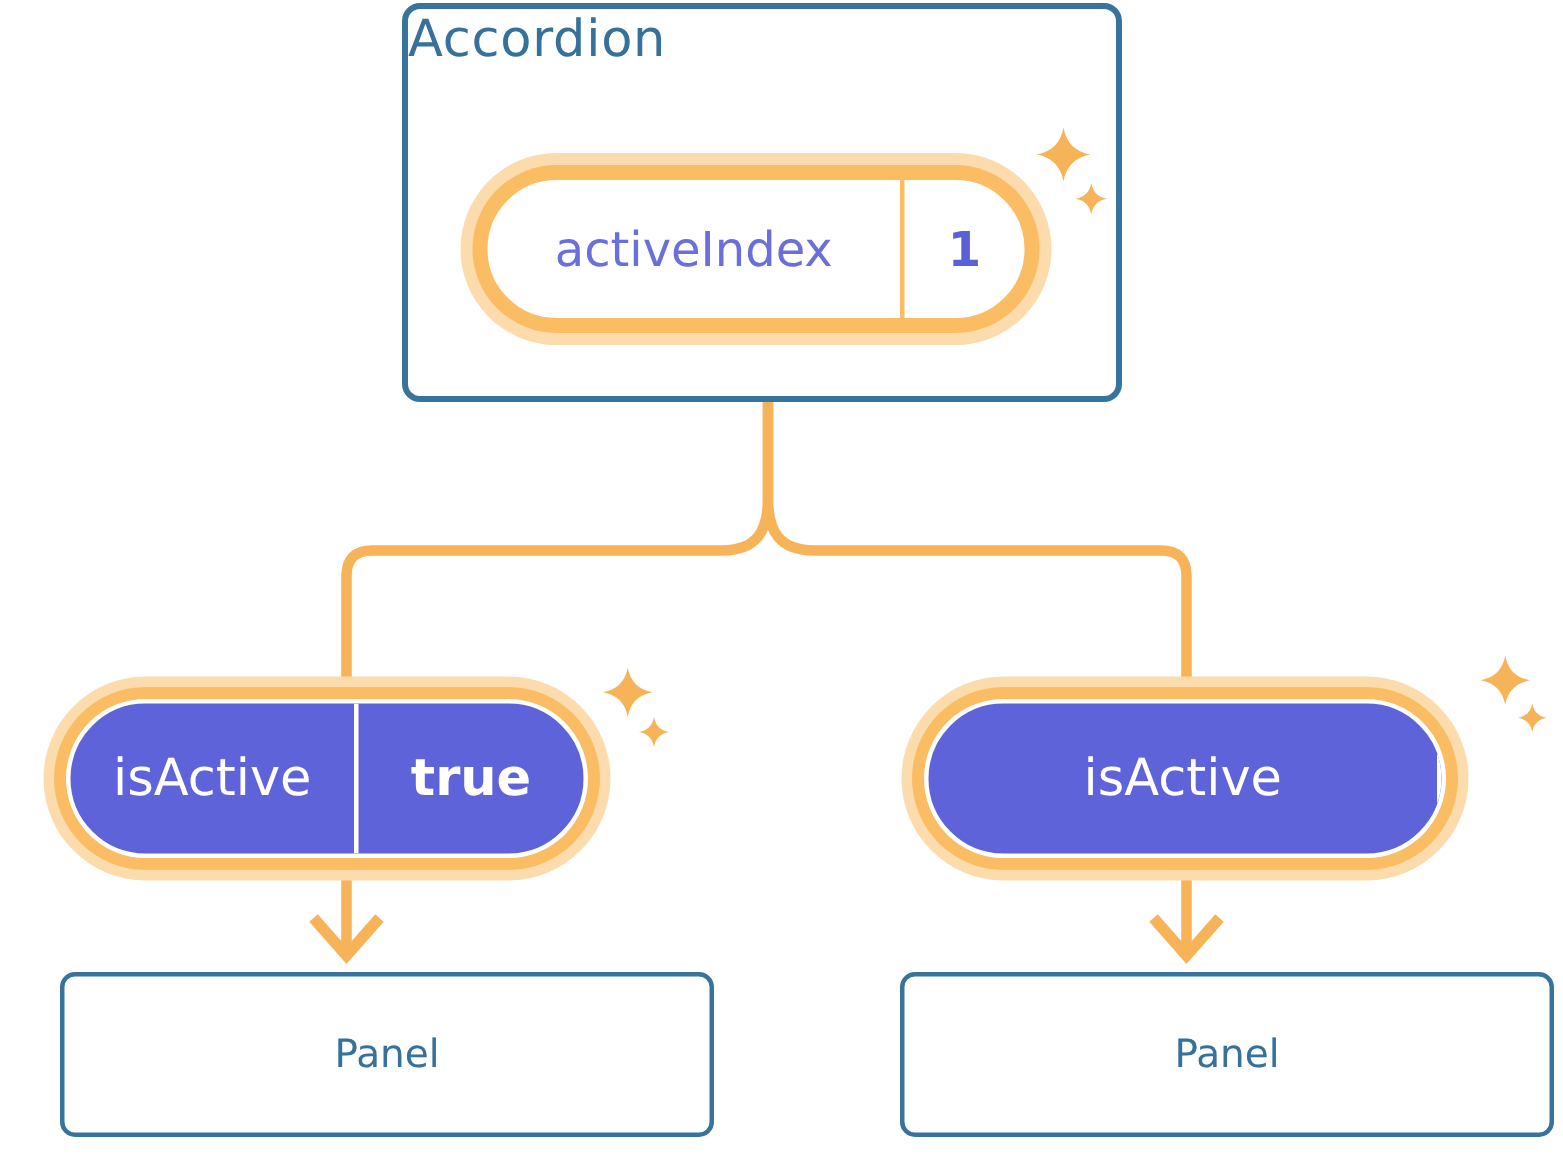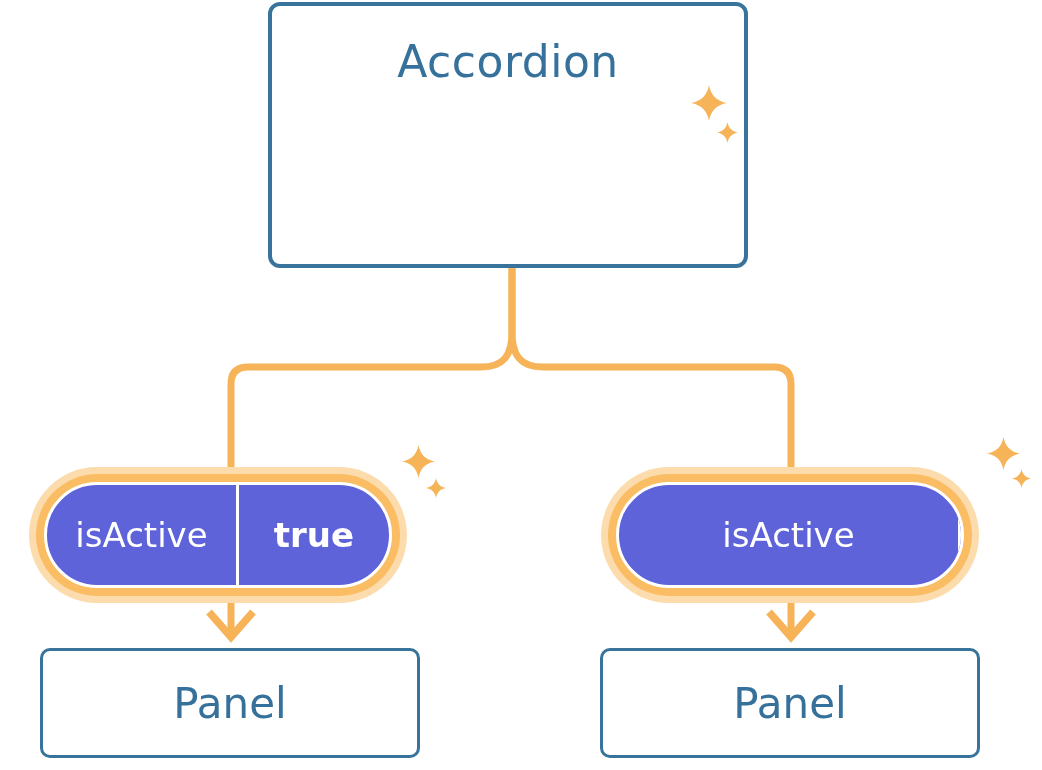--- a/index.html
+++ b/index.html
@@ -38,35 +38,33 @@
     border: 4px solid #38739B;
     border-radius: 12px;
     box-sizing: border-box;
     z-index: 1;
   }
   .accordion-card {
     left: 268px; top: 2px;
     width: 480px; height: 266px;
   }
   .card-title {
-    margin-top: 30px;
-    text-align: center;
-    font-size: 44px;
+    font-size: 34px;
     color: #35719B;
     letter-spacing: 0.5px;
   }
   .panel-card {
     top: 648px;
-    width: 380px; height: 110px;
+    width: 436px; height: 110px;
     border-width: 3px;
     border-radius: 10px;
     display: flex;
     align-items: center;
     justify-content: center;
-    font-size: 42px;
+    font-size: 26px;
     color: #35719B;
   }
   .panel-left  { left: 40px; }
   .panel-right { left: 600px; }
 
   
   .state-pill {
     position: absolute;
     left: 315px; top: 110px;
     width: 378px; height: 112px;
@@ -93,21 +91,21 @@
     color: #5A60D8;
   }
   .state-pill .divider {
     width: 3px;
     background: #FABD64;
   }
 
   
   .prop-pill {
     position: absolute;
-    top: 482px;
+    top: 466px;
     width: 348px; height: 106px;
     box-sizing: border-box;
     background: #5E63D9;
     border: 3px solid #ffffff;
     border-radius: 60px;
     box-shadow: 0 0 0 8px #FABD64, 0 0 0 15px #FCDCAC;
     display: flex;
     align-items: stretch;
     overflow: hidden;
     z-index: 1;
@@ -147,20 +145,25 @@
     <path d="M512,266 L512,332 C512,355 504,367 481,367 L248,367 Q231,367 231,384 L231,633"></path>
     <path d="M512,266 L512,332 C512,355 520,367 543,367 L774,367 Q791,367 791,384 L791,633"></path>
     <path class="arrowhead" d="M209,612 L231,637 L253,612"></path>
     <path class="arrowhead" d="M769,612 L791,637 L813,612"></path>
   </svg>
 
   <div class="card accordion-card">
     <div class="card-title">Accordion</div>
   </div>
 
+  <div class="state-pill">
+    <span class="cell label">activeIndex</span>
+    <span class="divider"></span>
+    <span class="cell value">1</span>
+  </div>
 
   <div class="prop-pill prop-left">
     <span class="cell label">isActive</span>
     <span class="divider"></span>
     <span class="cell value">true</span>
   </div>
 
   <div class="prop-pill prop-right">
     <span class="cell label">isActive</span>
     <span class="divider"></span>

